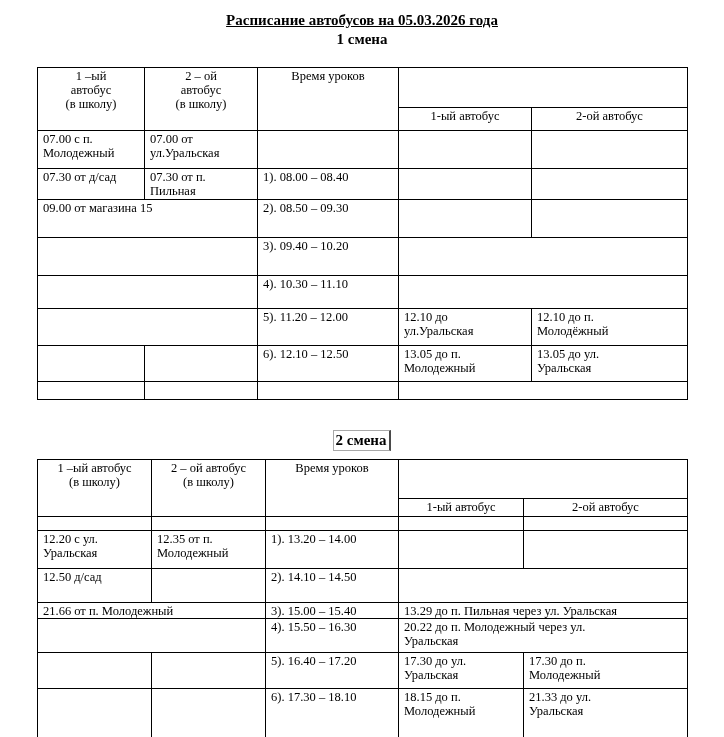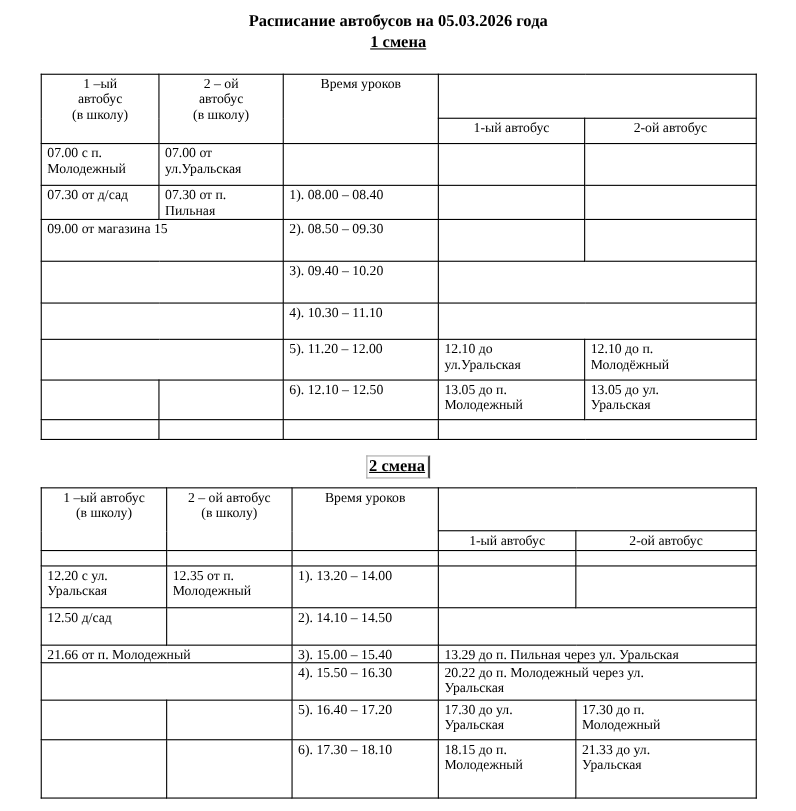--- a/index.html
+++ b/index.html
@@ -3,26 +3,26 @@
 <meta charset="utf-8">
 <style>
   html,body { margin:0; padding:0; }
   body {
     width:724px; height:737px; background:#ffffff; color:#000;
     font-family:"Liberation Serif","DejaVu Serif",serif;
     overflow:hidden;
   }
   .doc { padding-top:11px; }
   .title-line {
-    text-align:center; font-weight:bold; font-size:15px; line-height:19px;
+    text-align:center; font-weight:bold; font-size:15px; line-height:19px;text-decoration:underline;
   }
   .shift-heading {
     text-align:center; font-weight:bold; font-size:15px; line-height:19px;
   }
-  .underlined { text-decoration:underline; }
+  .underlined { }
   .selection-box {
     display:inline-block;
     border:1px solid #a8a8a8;
     border-right:2px solid #4a4a4a;
     padding:0 3px 1px 2px;
     line-height:18px;
   }
   table.sched {
     border-collapse:collapse; table-layout:fixed;
     margin-left:37px; width:650px;
@@ -33,21 +33,21 @@
     font-size:12.5px; line-height:14px;
     white-space:pre-line;
     overflow:hidden;
     padding:1px 4px 0 5px;
   }
   table.sched th {
     text-align:center; font-weight:normal; padding:1px 2px 0 2px;
   }
   td.noborder { border:none; }
   .t1 { margin-top:18px; }
-  .shift2-wrap { margin-top:14px; }
+  .shift2-wrap { margin-top:30px; }
   .t2 { margin-top:8px; }
 </style>
 </head>
 <body>
 
 <div class="doc">
 
   <div class="title-line">Расписание автобусов на 05.03.2026 года</div>
   <div class="shift-heading"><span class="underlined">1 смена</span></div>
 

